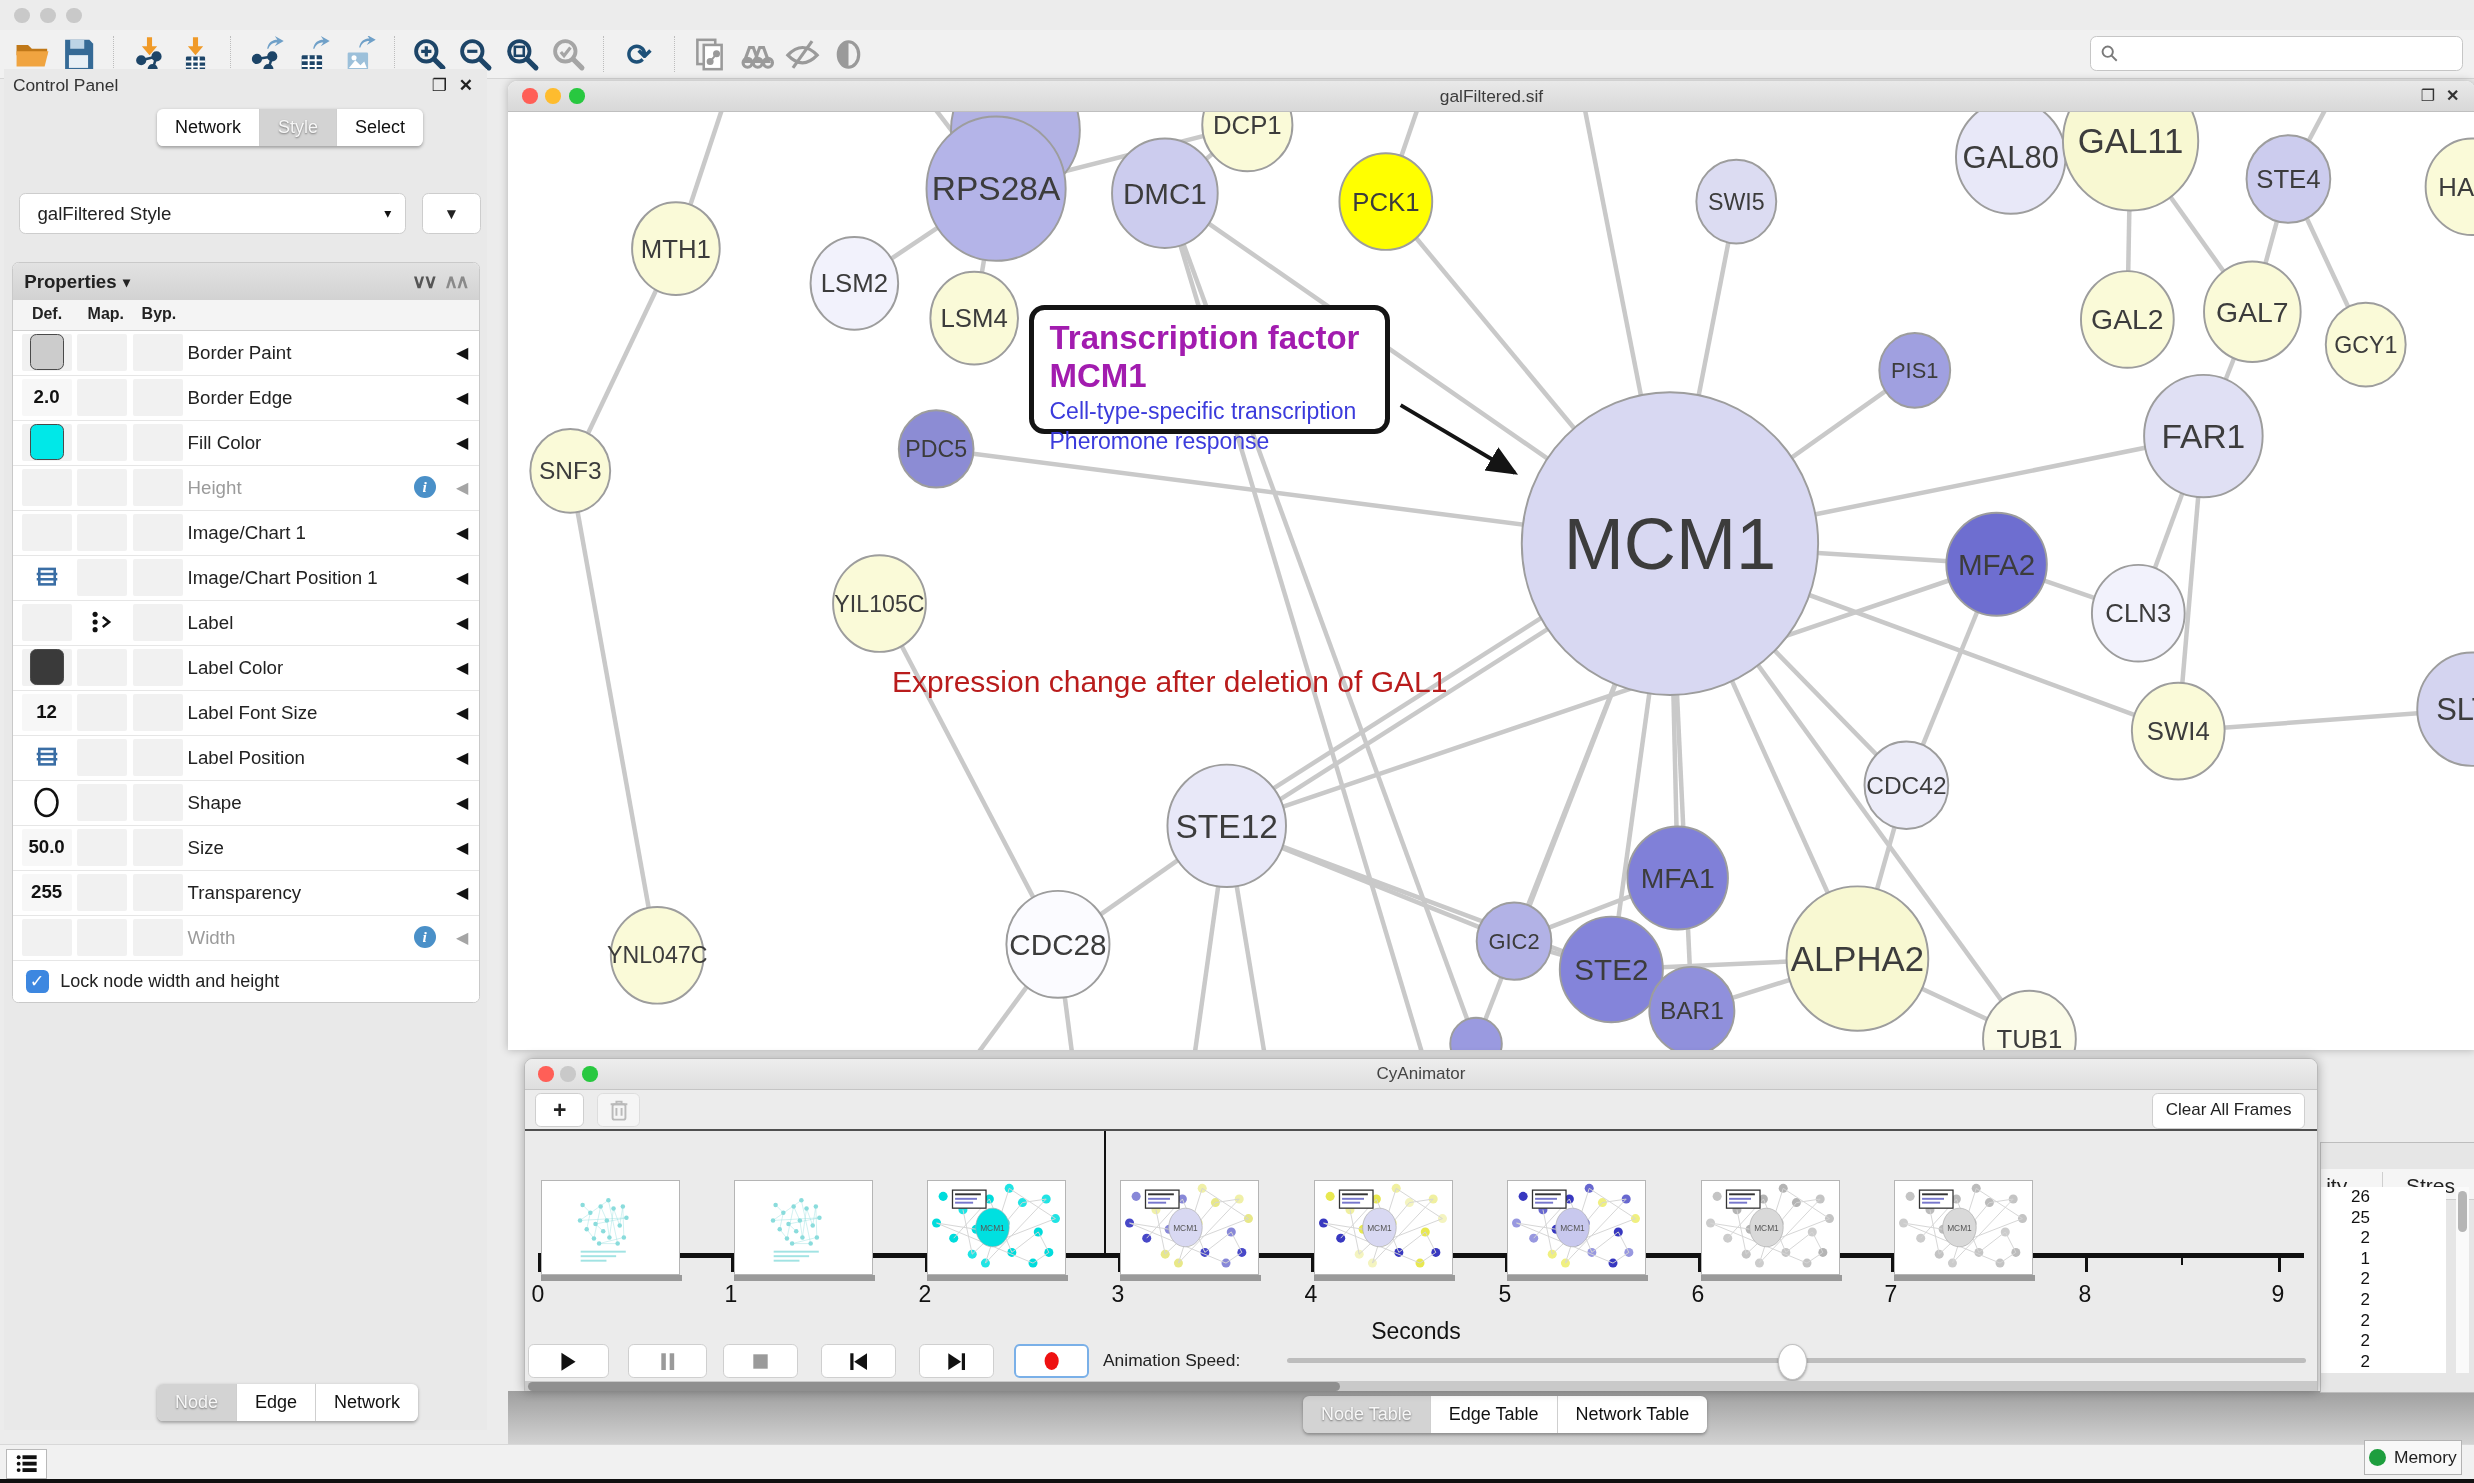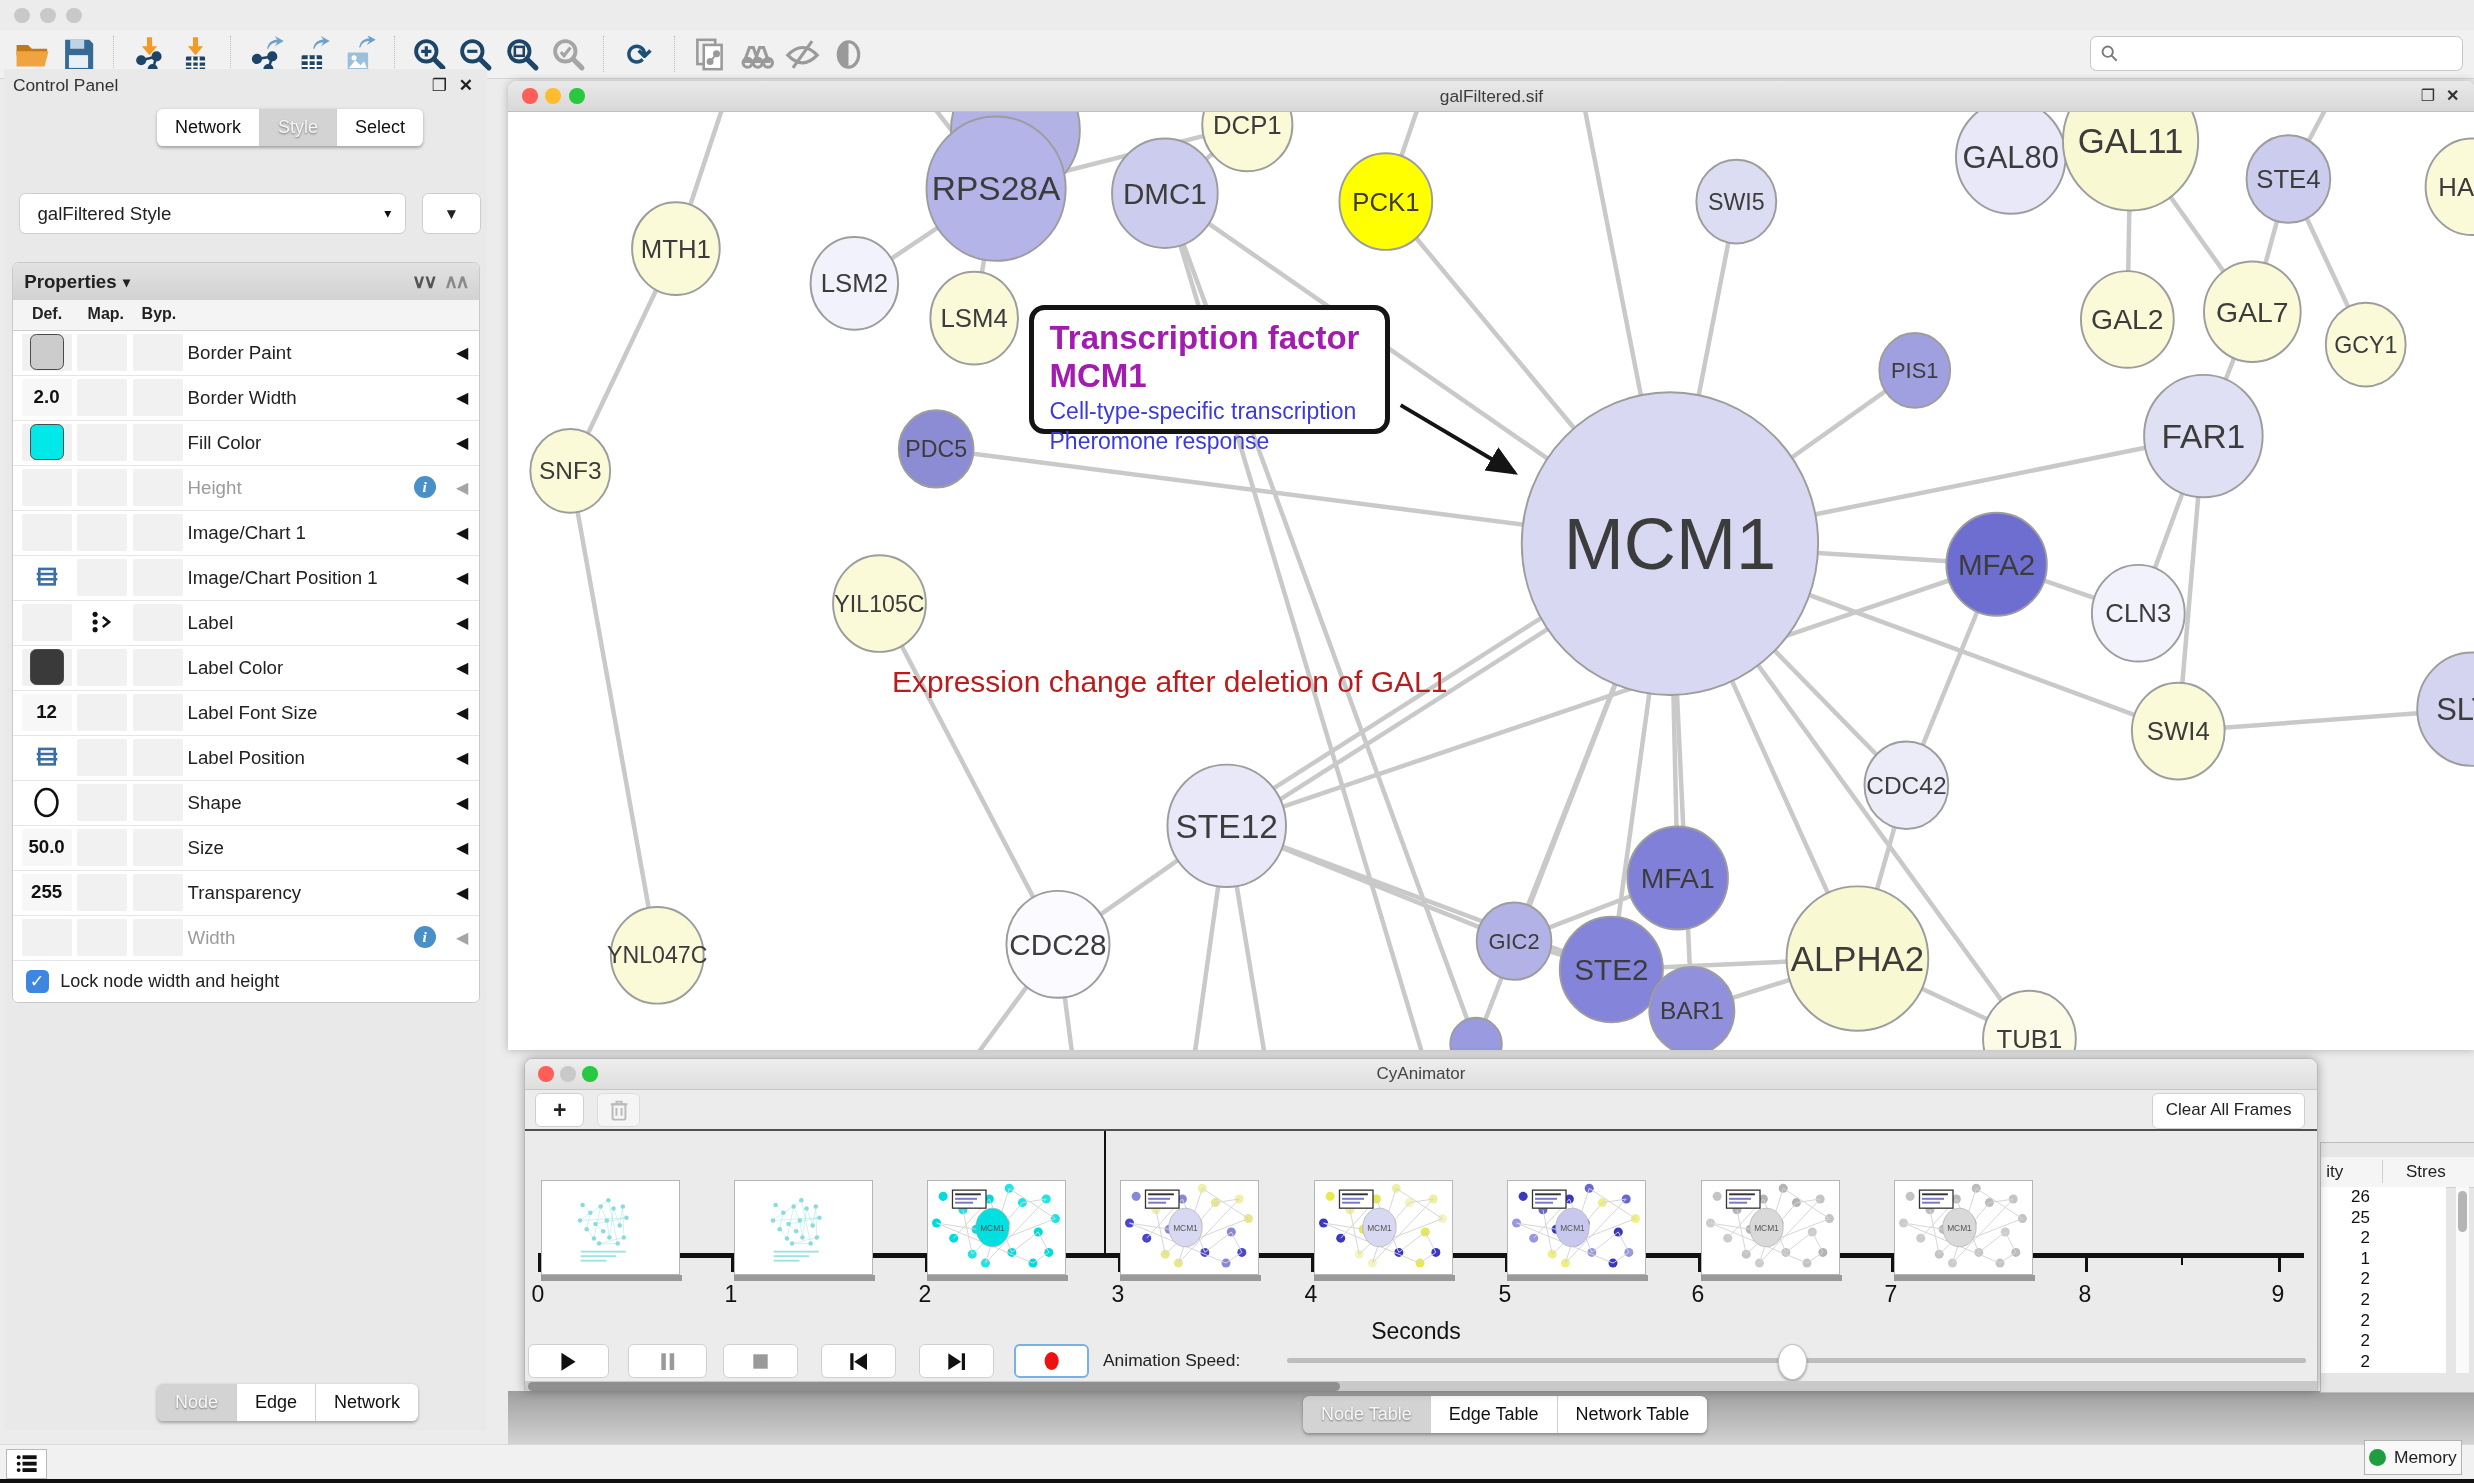--- a/index.html
+++ b/index.html
@@ -93,22 +93,22 @@
   .cy-controls{position:absolute;left:0;top:282px;width:100%;height:40px;background:#ececec;}
   .speedlabel{position:absolute;left:578px;top:9px;font-size:17.4px;color:#222;}
   .slider-track{position:absolute;left:762px;top:17px;width:1019px;height:5.2px;background:#bdbdbd;border-radius:2.6px;}
   .slider-thumb{position:absolute;left:1253px;top:2.6px;width:27px;height:34px;background:#fff;border:1.3px solid #c2c2c2;
        border-radius:50%;box-shadow:0 1.3px 2.6px rgba(0,0,0,.35);}
   .cy-scroll{position:absolute;left:0;top:322px;width:100%;height:10.3px;background:#c9c9c9;}
   .cy-scroll .thumbbar{position:absolute;left:3.2px;top:0.6px;width:812px;height:9px;background:#8f8f8f;border-radius:4.5px;}
   
   .tstrip{position:absolute;left:2320px;top:1142px;width:155px;height:251px;background:#e6e6e6;
        border:1.3px solid #bdbdbd;box-sizing:border-box;z-index:10;}
-  .tstrip .thead{position:absolute;left:0;top:14px;width:100%;height:30px;background:#f5f5f5;
-       border-bottom:1.3px solid #cfcfcf;font-size:17px;color:#222;}
+  .tstrip .thead{position:absolute;left:0;top:26px;width:100%;height:30px;background:#f5f5f5;
+       border-bottom:1.3px solid #cfcfcf;font-size:21px;color:#222;}
   .tstrip .thead .c-ity{position:absolute;left:5.2px;top:5.2px;}
   .tstrip .thead .c-stres{position:absolute;left:85px;top:5.2px;}
   .tstrip .thead .cdiv{position:absolute;left:61px;top:2.6px;width:1.3px;height:23px;background:#cfcfcf;}
   .tbody{position:absolute;left:0;top:44px;width:125px;height:186px;background:#fff;overflow:hidden;}
   .trow{height:20.6px;font-size:17px;color:#111;text-align:right;padding-right:76px;box-sizing:border-box;line-height:20.6px;}
   .vscroll{position:absolute;right:5.2px;top:44px;width:13px;height:186px;background:#fafafa;}
   .vscroll .vthumb{position:absolute;left:1.9px;top:3.9px;width:9px;height:41px;background:#b5b5b5;border-radius:4.5px;}
   
   .tabsband{position:absolute;left:508px;top:1391px;width:1967px;height:53px;
        background:linear-gradient(#9f9f9f,#d2d2d2);z-index:5;}
@@ -312,21 +312,21 @@
           <div class="pcell c3"></div>
           <span class="plabel">Border Paint</span>
           <span class="parrow">◀</span>
         </div>
         <div class="prow">
           <div class="pcell c1" style="background: rgb(247, 247, 247);">
             <span class="txt">2.0</span>
           </div>
           <div class="pcell c2"></div>
           <div class="pcell c3"></div>
-          <span class="plabel">Border Width</span>
+          <span class="plabel">Border Edge</span>
           <span class="parrow">◀</span>
         </div>
         <div class="prow">
           <div class="pcell c1">
             <div class="swatch" style="background: rgb(0, 232, 232);"></div>
           </div>
           <div class="pcell c2"></div>
           <div class="pcell c3"></div>
           <span class="plabel">Fill Color</span>
           <span class="parrow">◀</span>

